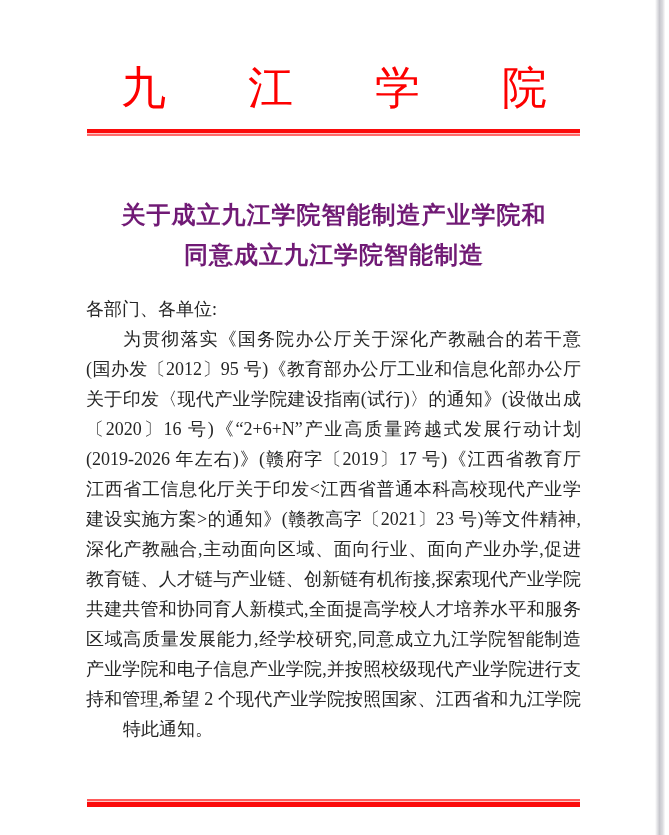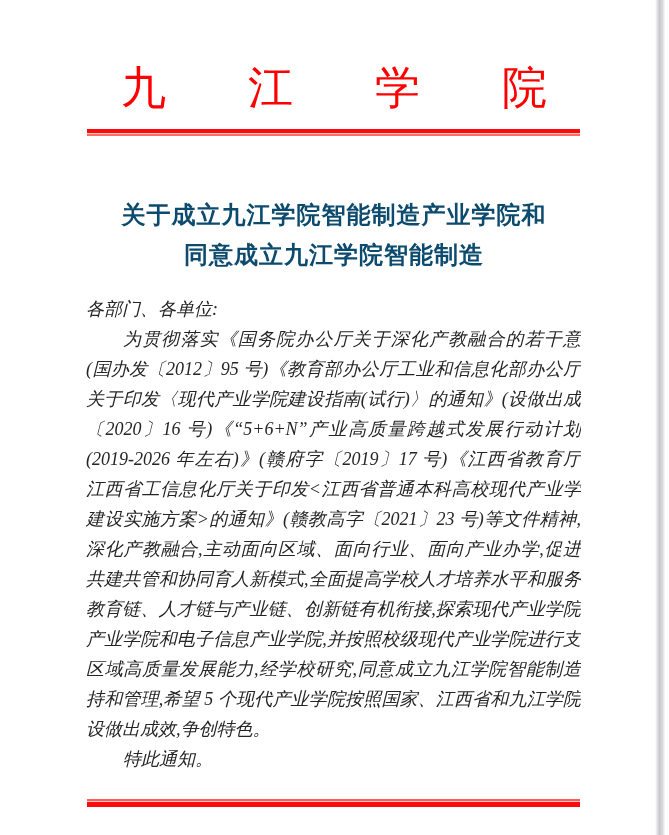--- a/index.html
+++ b/index.html
@@ -40,30 +40,30 @@
     position: absolute; left: 87px; top: 799px; width: 493px; height: 8px;
     background: linear-gradient(to bottom,
       #ff5a5a 0px, #ff5a5a 2px,
       #ffc6c6 2px, #ffc6c6 3.5px,
       #fb0b0b 3.5px, #fb0b0b 8px);
   }
 
   
   .doc-title {
     position: absolute; left: 87px; top: 195px; width: 494px;
-    text-align: center; color: #0c4a6e;
+    text-align: center; color: #701a75;
     font-family: Liberation Serif, serif;
     font-weight: bold; font-size: 24px; line-height: 40px;
     letter-spacing: 1px;
   }
 
   
   .body-text {
     position: absolute; left: 86px; top: 294px; width: 495px;
-    color: #252525; font-size: 18px; font-style: italic;
+    color: #252525; font-size: 18px;
   }
   .body-line {
     height: 30px; line-height: 30px;
     white-space: nowrap;
   }
   .body-line.fill {
     white-space: normal;
     text-align: justify;
     text-align-last: justify;
     text-justify: inter-character;
@@ -88,31 +88,30 @@
   <div class="doc-title">
     <div>关于成立九江学院智能制造产业学院和</div>
     <div>同意成立九江学院智能制造</div>
   </div>
 
   <div class="body-text">
       <div class="body-line">各部门、各单位:</div>
       <div class="body-line indent fill">为贯彻落实《国务院办公厅关于深化产教融合的若干意见》</div>
       <div class="body-line fill">(国办发〔2012〕95 号)《教育部办公厅工业和信息化部办公厅</div>
       <div class="body-line fill">关于印发〈现代产业学院建设指南(试行)〉的通知》(设做出成效</div>
-      <div class="body-line fill">〔2020〕16 号)《“5+6+N”产业高质量跨越式发展行动计划</div>
+      <div class="body-line fill">〔2020〕16 号)《“2+6+N”产业高质量跨越式发展行动计划</div>
       <div class="body-line fill">(2019-2026 年左右)》(赣府字〔2019〕17 号)《江西省教育厅</div>
       <div class="body-line fill">江西省工信息化厅关于印发&lt;江西省普通本科高校现代产业学院</div>
       <div class="body-line fill">建设实施方案&gt;的通知》(赣教高字〔2021〕23 号)等文件精神,</div>
       <div class="body-line fill">深化产教融合,主动面向区域、面向行业、面向产业办学,促进</div>
+      <div class="body-line fill">教育链、人才链与产业链、创新链有机衔接,探索现代产业学院</div>
       <div class="body-line fill">共建共管和协同育人新模式,全面提高学校人才培养水平和服务</div>
-      <div class="body-line fill">教育链、人才链与产业链、创新链有机衔接,探索现代产业学院</div>
+      <div class="body-line fill">区域高质量发展能力,经学校研究,同意成立九江学院智能制造</div>
       <div class="body-line fill">产业学院和电子信息产业学院,并按照校级现代产业学院进行支</div>
-      <div class="body-line fill">区域高质量发展能力,经学校研究,同意成立九江学院智能制造</div>
-      <div class="body-line fill">持和管理,希望 5 个现代产业学院按照国家、江西省和九江学院</div>
-      <div class="body-line">设做出成效,争创特色。</div>
+      <div class="body-line fill">持和管理,希望 2 个现代产业学院按照国家、江西省和九江学院</div>
       <div class="body-line indent">特此通知。</div>
     </div>
 
   <div class="rule-bottom"></div>
 
   <div class="page-edge"></div>
 
 </div>
 
 </body></html>

